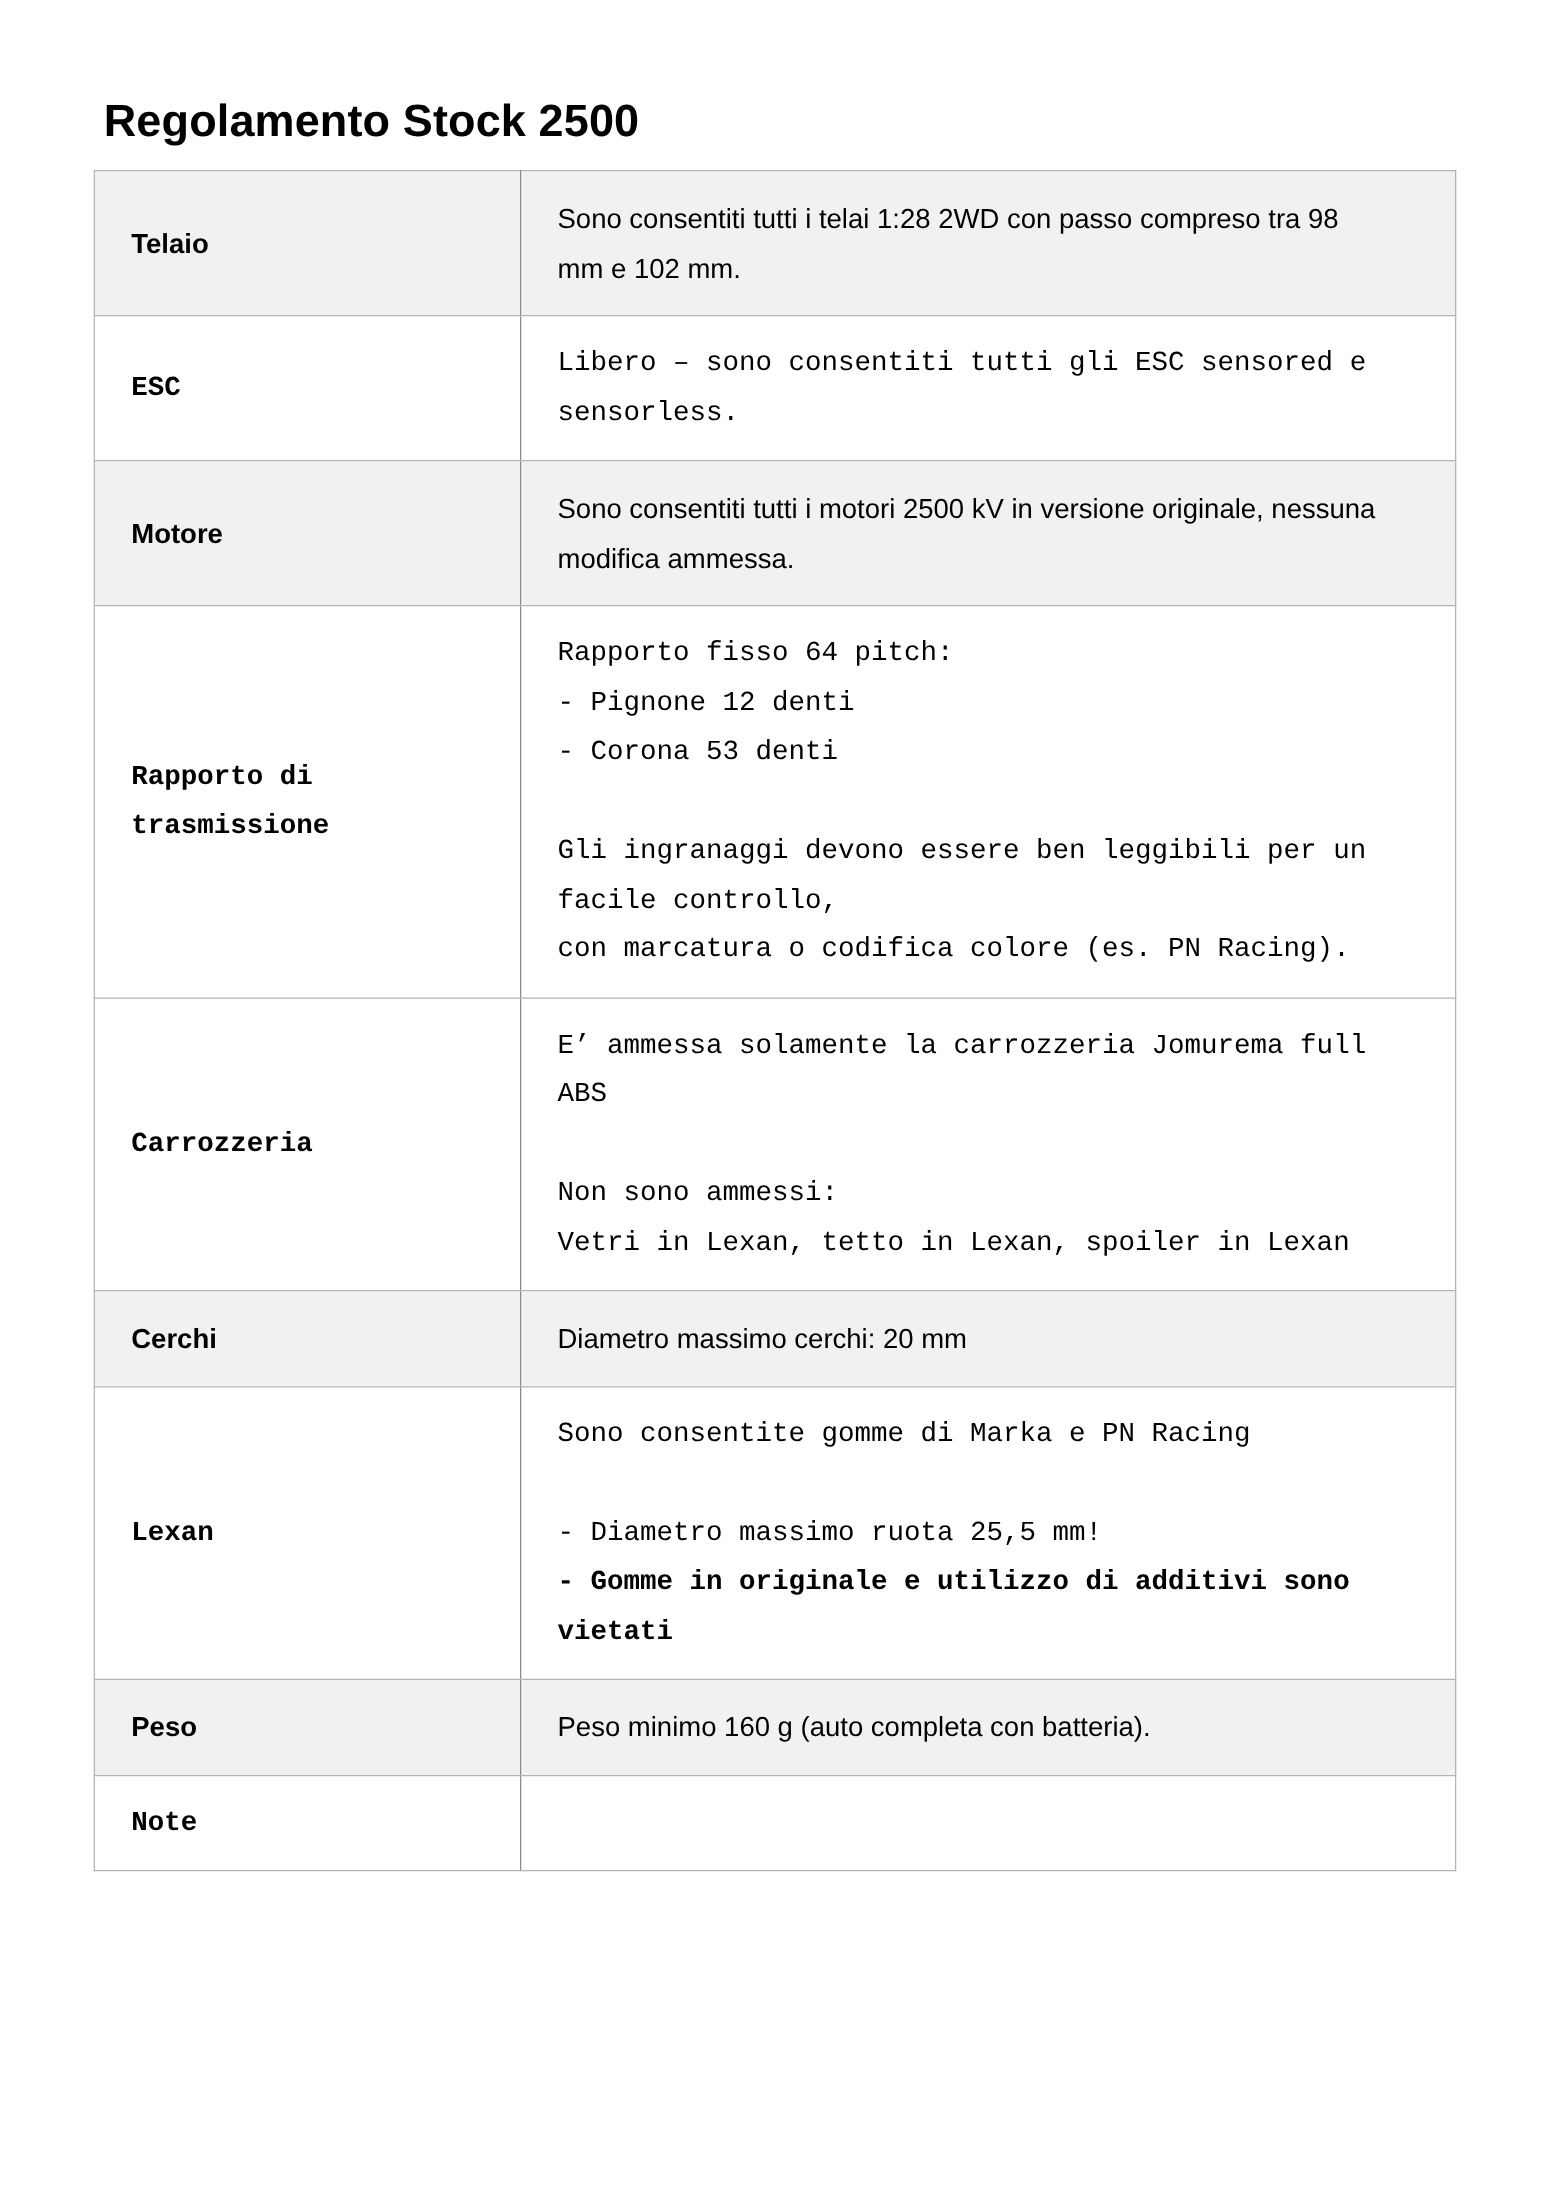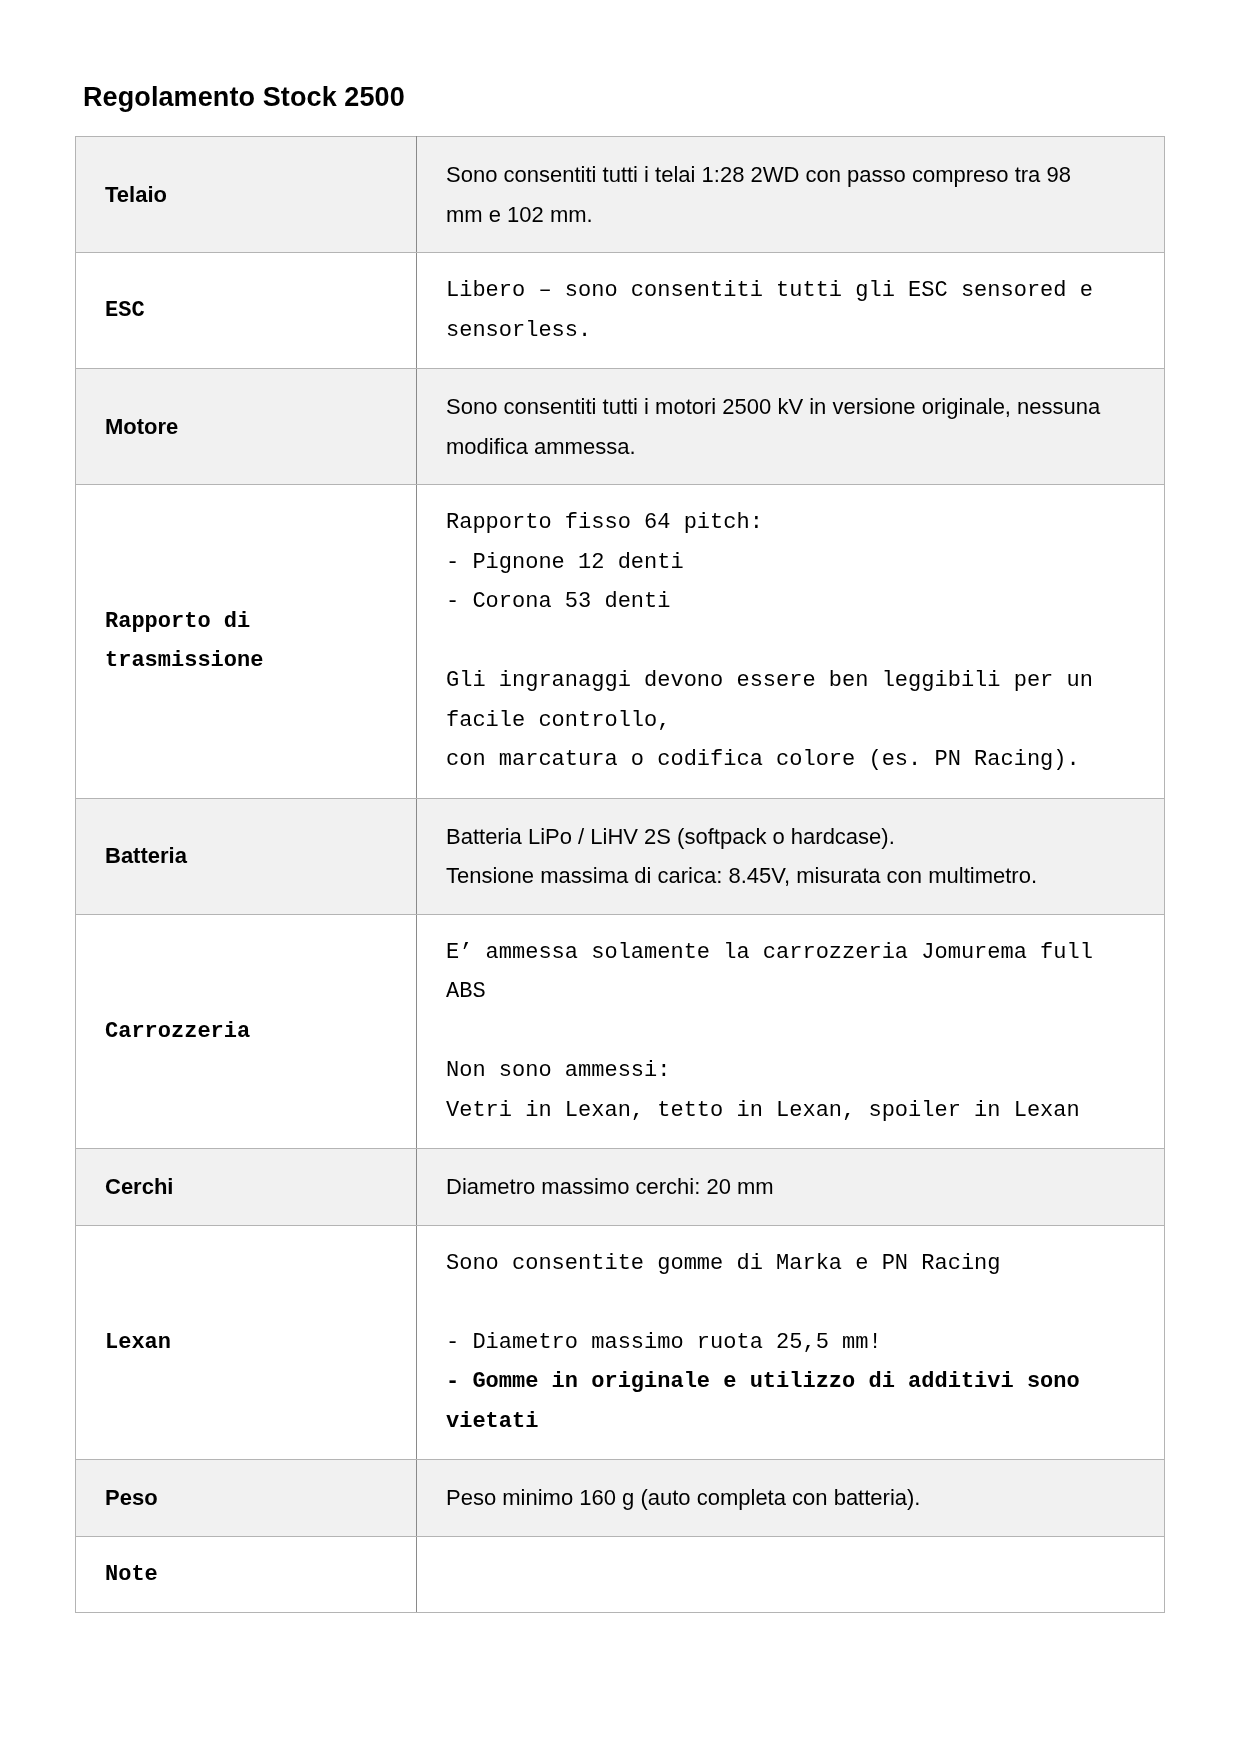--- a/index.html
+++ b/index.html
@@ -13,21 +13,21 @@
       position: relative;
       font-family: "Liberation Sans", sans-serif;
       color: #000000;
       overflow: hidden;
     }
     .page-title {
       position: absolute;
       left: 83px;
       top: 74px;
       margin: 0;
-      font-size: 27px;
+      font-size: 36px;
       font-weight: bold;
       letter-spacing: 0.1px;
       line-height: 46px;
     }
     table.rules {
       position: absolute;
       left: 75px;
       top: 136px;
       width: 1089px;
       border-collapse: collapse;
@@ -92,27 +92,20 @@
       <td class="label">Rapporto di trasmissione</td>
       <td class="value">
         <span class="line">Rapporto fisso 64 pitch:</span>
         <span class="line">- Pignone 12 denti</span>
         <span class="line">- Corona 53 denti</span>
         <span class="line"></span>
         <span class="line">Gli ingranaggi devono essere ben leggibili per un facile controllo,</span>
         <span class="line">con marcatura o codifica colore (es. PN Racing).</span>
       </td>
     </tr>
-    <tr class="shaded h115">
-      <td class="label">Batteria</td>
-      <td class="value">
-        <span class="line">Batteria LiPo / LiHV 2S (softpack o hardcase).</span>
-        <span class="line">Tensione massima di carica: 8.45V, misurata con multimetro.</span>
-      </td>
-    </tr>
     <tr class="plain h194">
       <td class="label">Carrozzeria</td>
       <td class="value">
         <span class="line">E’ ammessa solamente la carrozzeria Jomurema full ABS</span>
         <span class="line"></span>
         <span class="line">Non sono ammessi:</span>
         <span class="line">Vetri in Lexan, tetto in Lexan, spoiler in Lexan</span>
       </td>
     </tr>
     <tr class="shaded h76">

